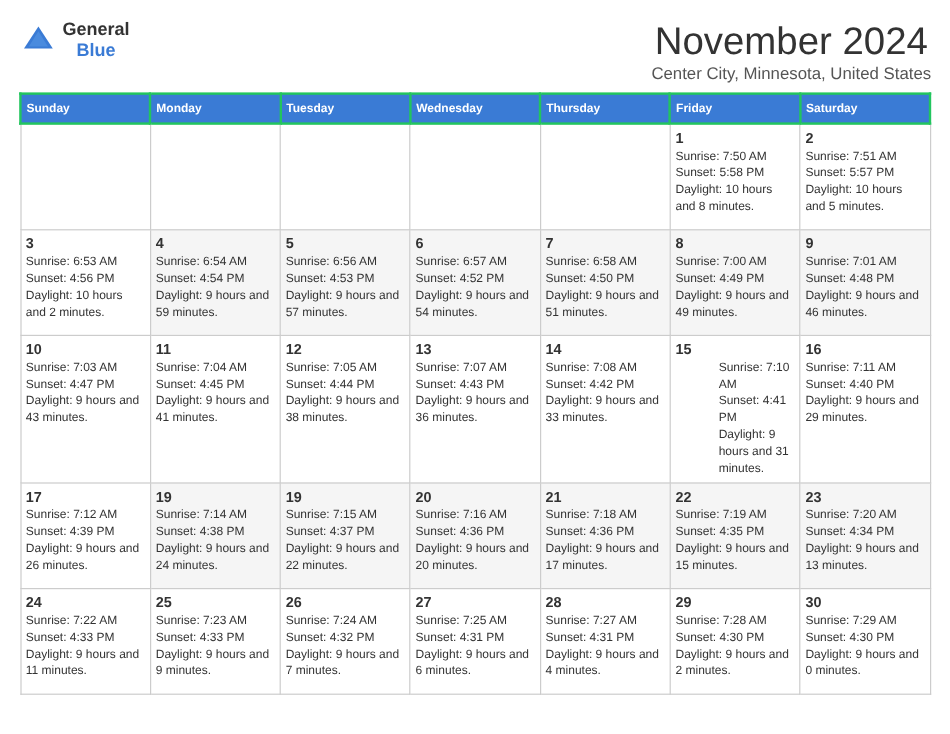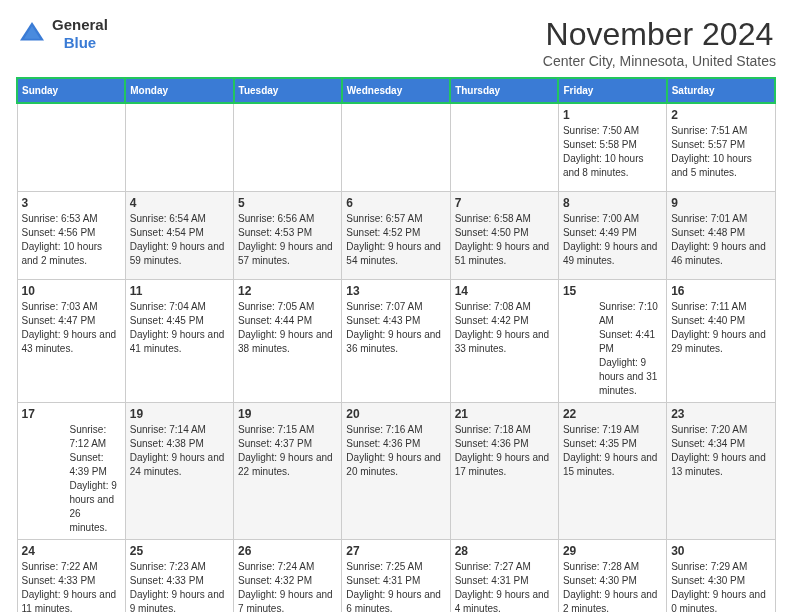--- a/index.html
+++ b/index.html
@@ -225,21 +225,21 @@
         <td>
           <span class="day-number">16</span>
           <div class="day-info" style="white-space: pre-wrap;">Sunrise: 7:11 AM
 Sunset: 4:40 PM
 Daylight: 9 hours and 29 minutes.</div>
         </td>
       </tr>
       <tr>
         <td>
           <span class="day-number">17</span>
-          <div class="day-info" style="white-space: pre-wrap; margin-left: 48px;">Sunrise: 7:12 AM
+          <div class="day-info" style="white-space: pre-wrap;">Sunrise: 7:12 AM
 Sunset: 4:39 PM
 Daylight: 9 hours and 26 minutes.</div>
         </td>
         <td>
           <span class="day-number">19</span>
           <div class="day-info" style="white-space: pre-wrap;">Sunrise: 7:14 AM
 Sunset: 4:38 PM
 Daylight: 9 hours and 24 minutes.</div>
         </td>
         <td>

